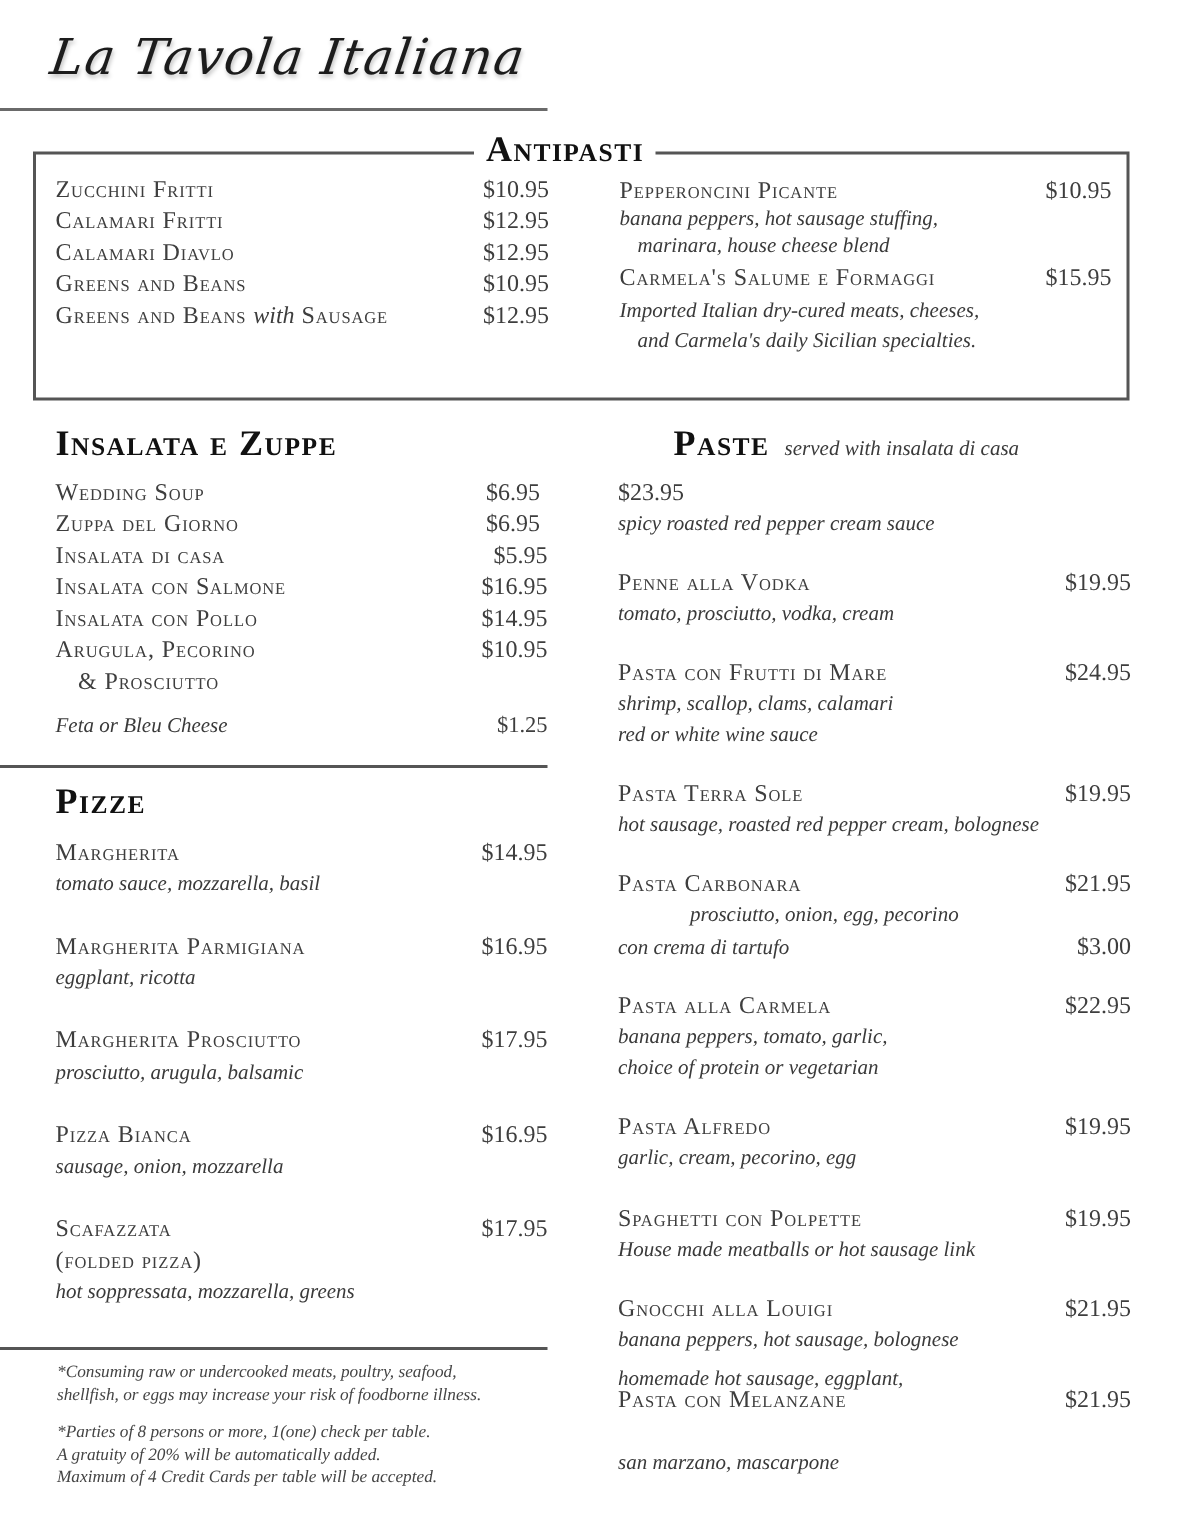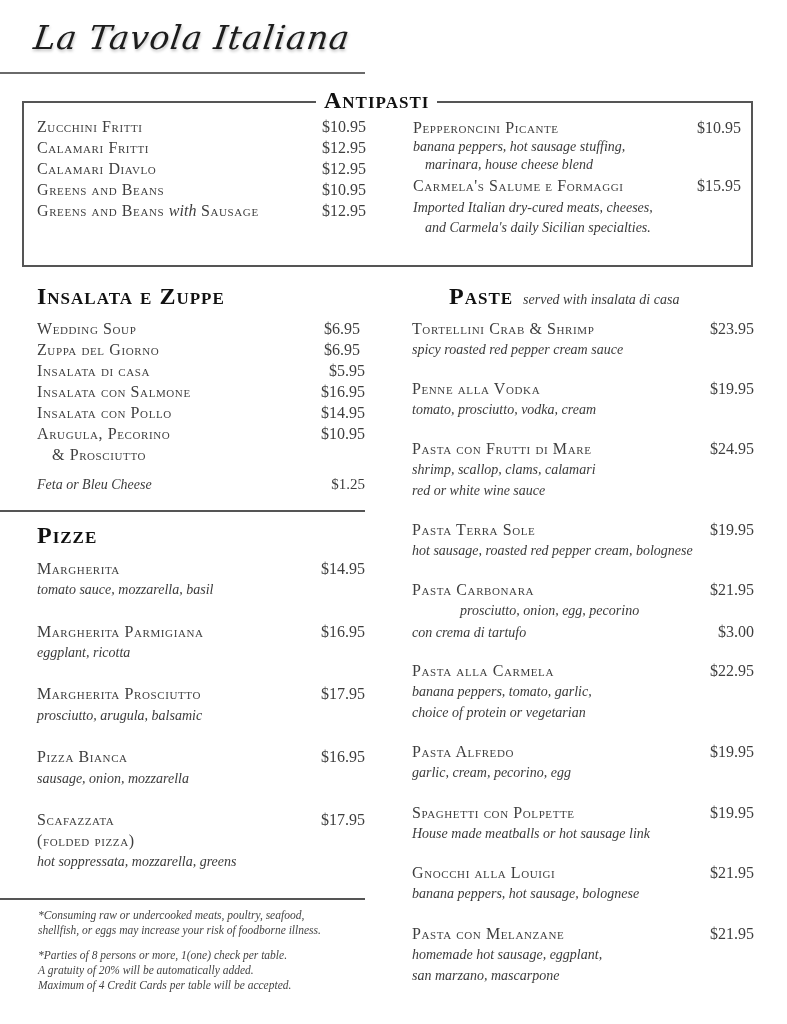--- a/index.html
+++ b/index.html
@@ -177,21 +177,20 @@
   <div class="foot" style="left:38px;top:948px;">*Parties of 8 persons or more, 1(one) check per table.</div>
   <div class="foot" style="left:38px;top:963px;">A gratuity of 20% will be automatically added.</div>
   <div class="foot" style="left:38px;top:978px;">Maximum of 4 Credit Cards per table will be accepted.</div>
 </div>
 
 <div class="sec-title" style="left:412px;top:283px;margin-left:37px;">
   <span>Paste</span><span class="sec-sub">served with insalata di casa</span>
 </div>
 <div>
   <div class="row" style="left:412px;top:320px;width:342px;">
-    <span class="name">Tortellini Crab &amp; Shrimp</span>
     <span class="price">$23.95</span>
   </div>
   <div class="desc" style="left:412px;top:342px;">spicy roasted red pepper cream sauce</div>
 
   <div class="row" style="left:412px;top:380px;width:342px;">
     <span class="name">Penne alla Vodka</span>
     <span class="price">$19.95</span>
   </div>
   <div class="desc" style="left:412px;top:402px;">tomato, prosciutto, vodka, cream</div>
 
@@ -240,15 +239,15 @@
   <div class="row" style="left:412px;top:864px;width:342px;">
     <span class="name">Gnocchi alla Louigi</span>
     <span class="price">$21.95</span>
   </div>
   <div class="desc" style="left:412px;top:886px;">banana peppers, hot sausage, bolognese</div>
 
   <div class="row" style="left:412px;top:925px;width:342px;">
     <span class="name">Pasta con Melanzane</span>
     <span class="price">$21.95</span>
   </div>
-  <div class="desc" style="left:412px;top:947px;font-style:italic;">homemade hot sausage, eggplant,</div>
+  <div class="desc" style="left:412px;top:912px;font-style:italic;">homemade hot sausage, eggplant,</div>
   <div class="desc" style="left:412px;top:968px;">san marzano, mascarpone</div>
 </div>
 
 </body></html>

